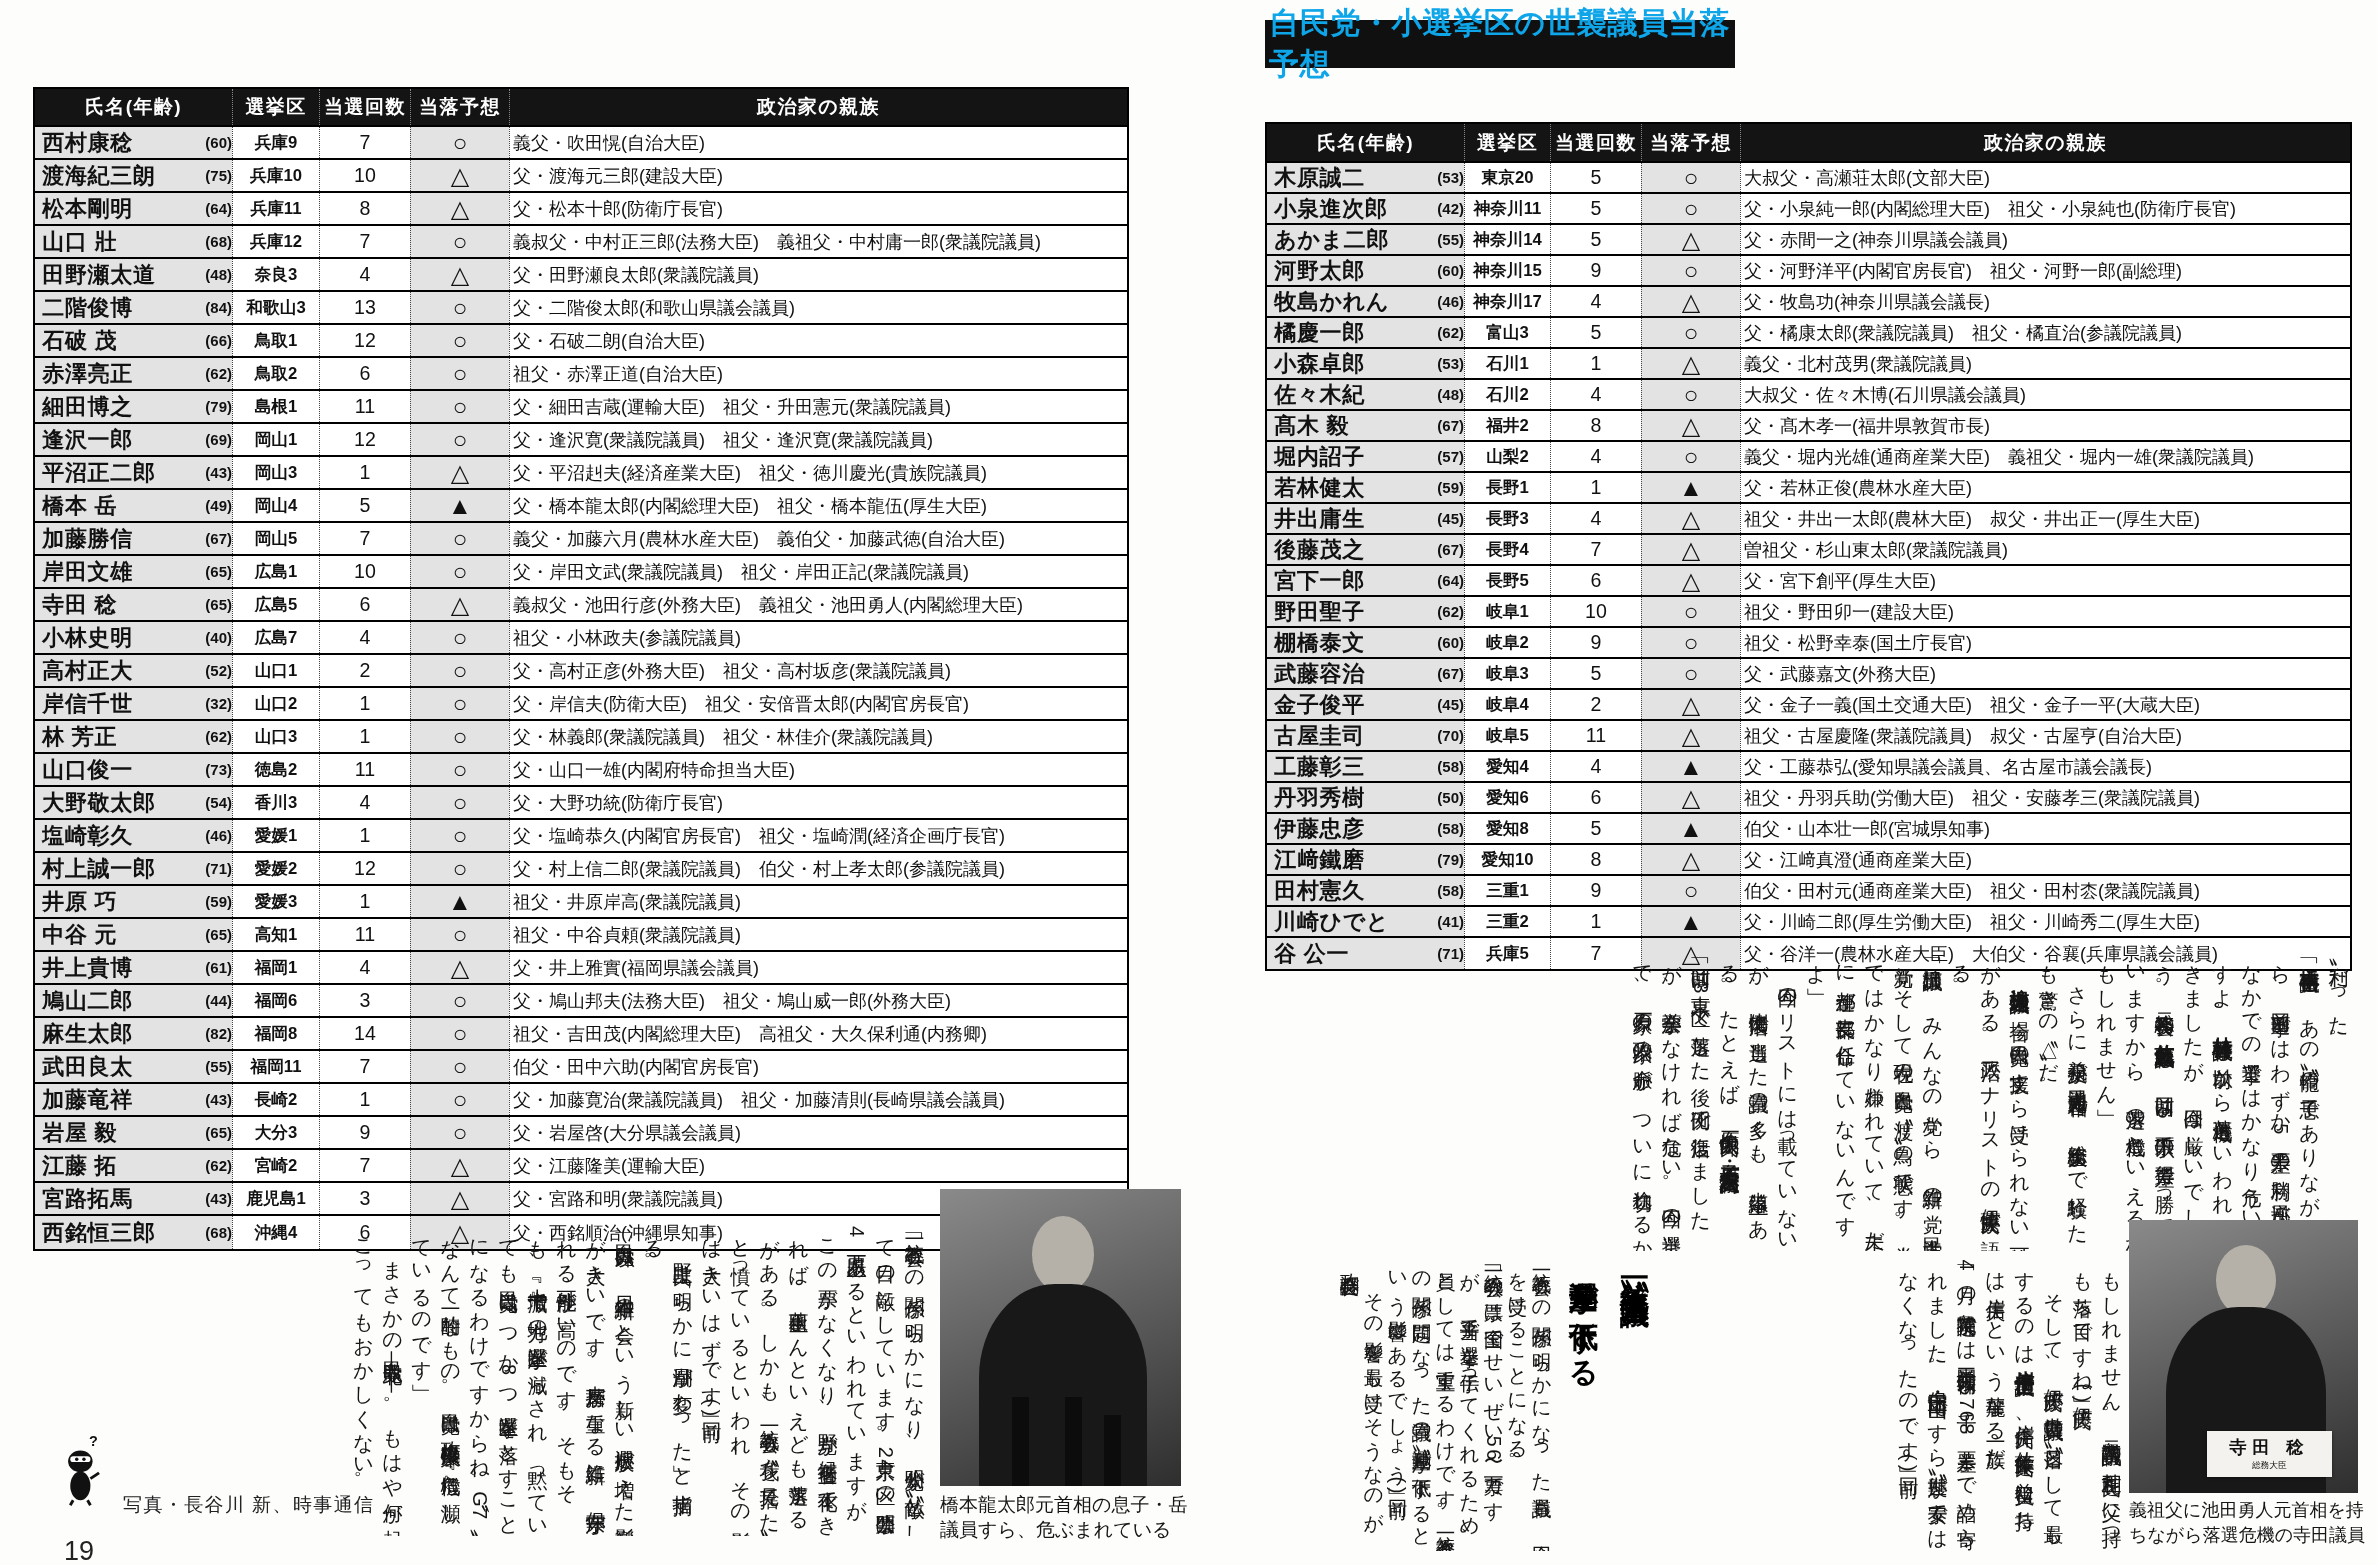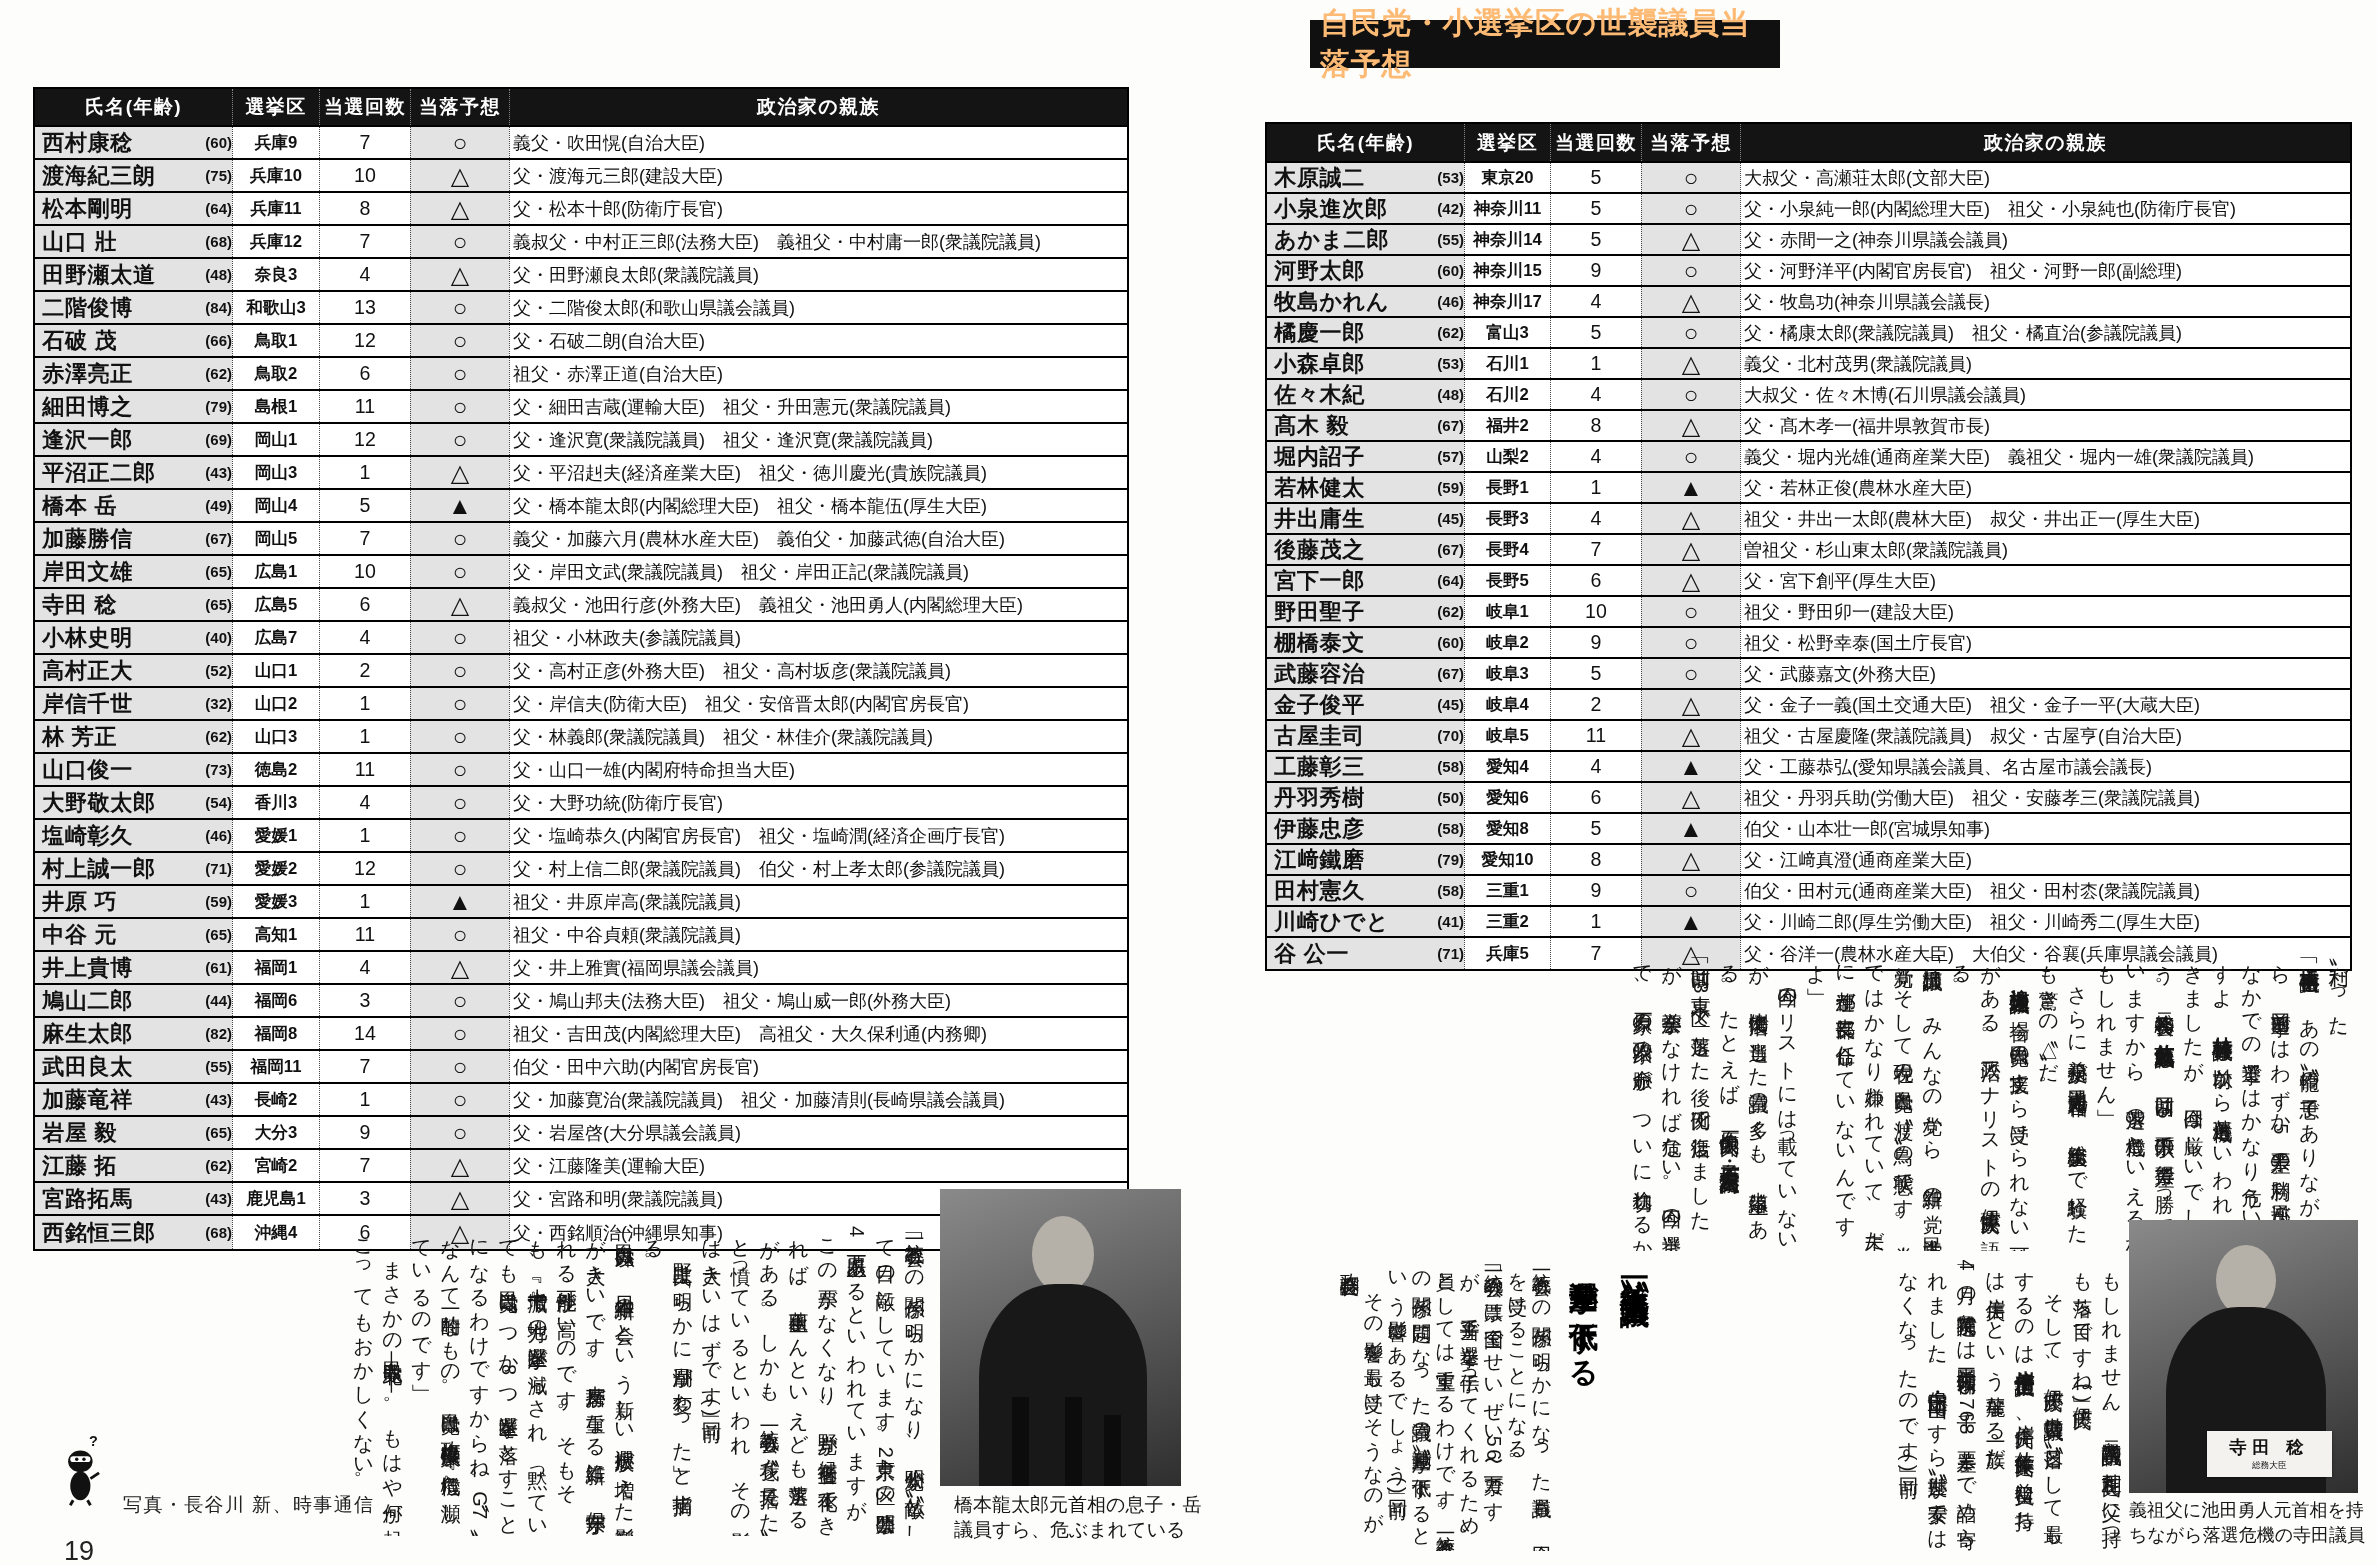--- a/index.html
+++ b/index.html
@@ -20,22 +20,22 @@
   .thead .cell + .cell{border-left:1.4px dotted #888;}
   .c-name{justify-content:space-between;padding-left:7.2px;background:#e3e3e3;}
   .c-name .nm{font-weight:bold;font-size:22px;letter-spacing:0.7px;}
   .c-name .ag{font-weight:bold;font-size:15px;margin-left:1.4px;}
   .c-dist{font-size:16.7px;font-weight:bold;}
   .c-wins{font-size:19.6px;}
   .c-mark{background:#e3e3e3;font-size:24px;}
   .c-rel{justify-content:flex-start;padding-left:3px;font-size:18px;}
 
   
-  .black-title{position:absolute;left:1265px;top:20px;width:470px;height:48px;background:#101010;color:#fdba74;
-    font-weight:bold;font-size:30px;display:flex;align-items:center;padding-left:10px;letter-spacing:0.7px;box-sizing:border-box;margin-left:45px;}
+  .black-title{position:absolute;left:1265px;top:20px;width:470px;height:48px;background:#101010;color:#0ea5e9;
+    font-weight:bold;font-size:30px;display:flex;align-items:center;padding-left:4px;letter-spacing:0.7px;box-sizing:border-box;}
 
   
   .vtext{position:absolute;writing-mode:vertical-rl;text-orientation:mixed;white-space:pre-line;
     font-size:20px;line-height:29px;letter-spacing:1.4px;color:#161616;overflow:hidden;}
   .vtext b{font-weight:bold;}
   .v-headline{position:absolute;writing-mode:vertical-rl;font-weight:bold;font-size:29px;line-height:51px;
     letter-spacing:2.2px;color:#000;overflow:hidden;}
   .v-headline span{display:block;}
 
   
@@ -416,21 +416,21 @@
 「自民党以外に、日本維新の会という新しい選択肢が増えた影響が大きいです。支持層が重なる維新に、保守票が流れる可能性が高いのです。そもそも、『十増十減』で地方の選挙区が減らされ、黙っていても自民党は7つか8つ選挙区を落とすことになるわけですからね。〝G7人気〟なんて一時的なもの。自民党は政権復帰以来の『危機』に瀕しているのです」
 　まさかの自民党敗北――。もはや何が起こってもおかしくない。</div>
 
     <div class="photo" style="left:940px;top:1189px;width:241px;height:297px;">
       <div class="ph-head"></div>
       <div class="ph-body"></div>
       <div class="ph-mic" style="left:30%;"></div>
       <div class="ph-mic" style="left:52%;"></div>
       <div class="ph-mic" style="left:68%;height:24%;"></div>
     </div>
-    <div class="caption" style="left:940px;top:1492px;width:250px;margin-left:14px;">橋本龍太郎元首相の息子・岳議員すら、危ぶまれている</div>
+    <div class="caption" style="left:940px;top:1492px;width:250px;">橋本龍太郎元首相の息子・岳議員すら、危ぶまれている</div>
 
     <svg class="mascot" viewBox="0 0 70 100">
       <text x="44" y="16" font-size="20" font-weight="bold" fill="#111">?</text>
       <ellipse cx="32" cy="38" rx="17" ry="15" fill="#111"></ellipse>
       <rect x="18" y="31" width="28" height="8" rx="4" fill="#fff"></rect>
       <circle cx="27" cy="35" r="2.4" fill="#111"></circle>
       <circle cx="37" cy="35" r="2.4" fill="#111"></circle>
       <ellipse cx="32" cy="72" rx="14" ry="20" fill="#111"></ellipse>
       <line x1="22" y1="92" x2="18" y2="99" stroke="#111" stroke-width="4"></line>
       <line x1="42" y1="92" x2="46" y2="99" stroke="#111" stroke-width="4"></line>

